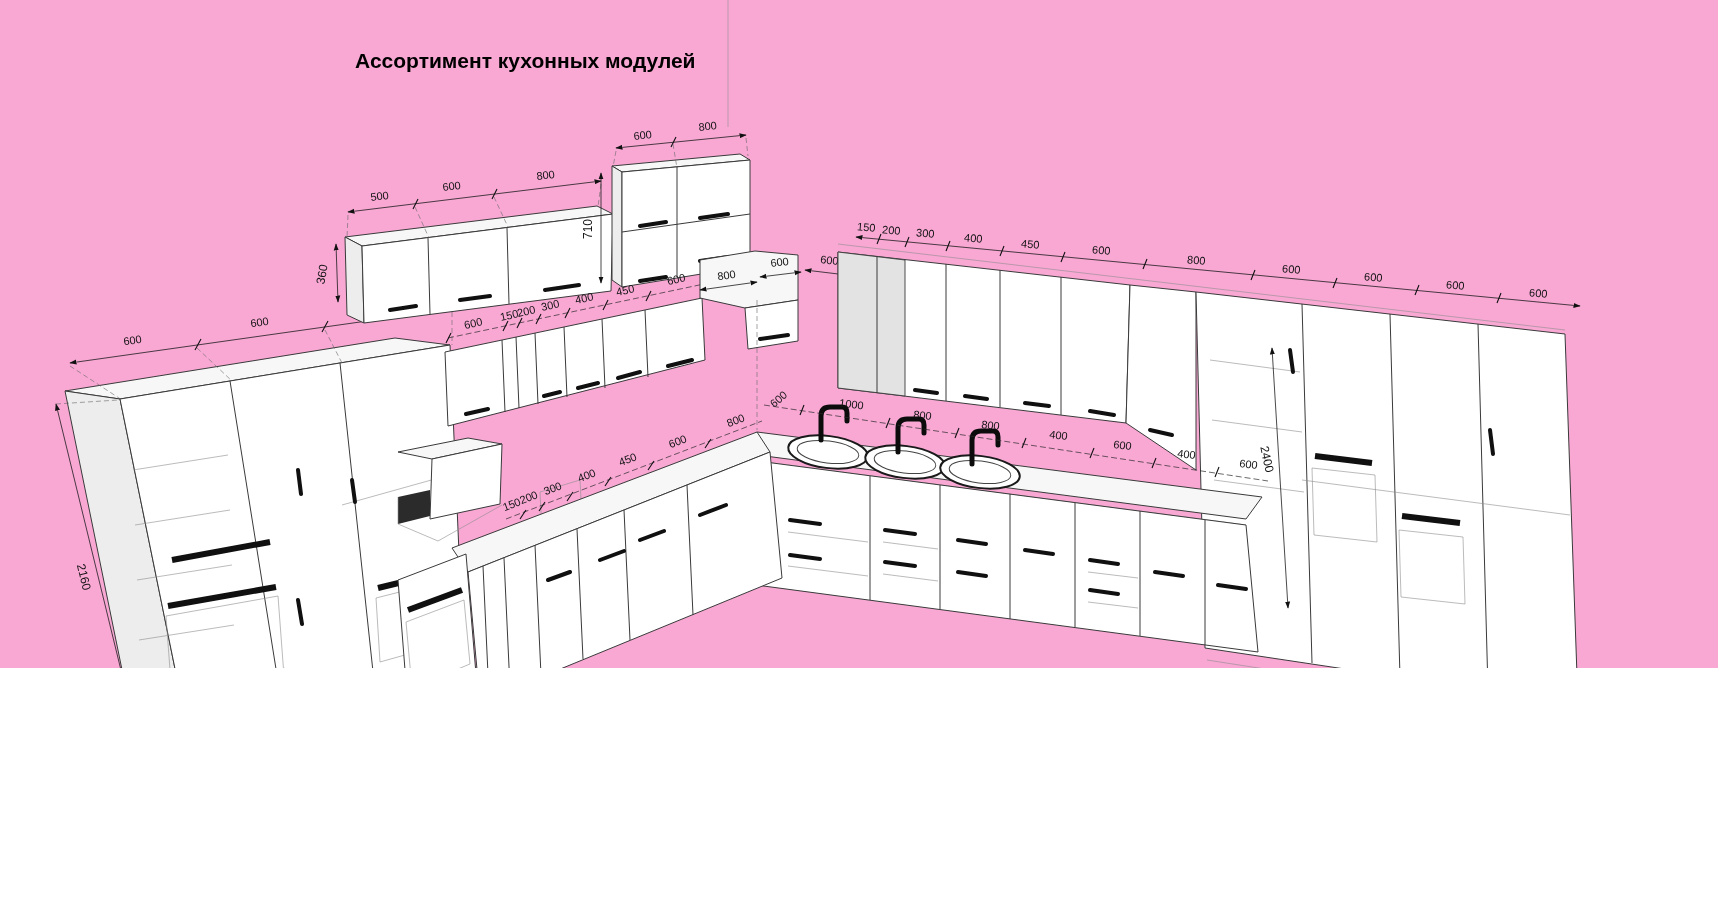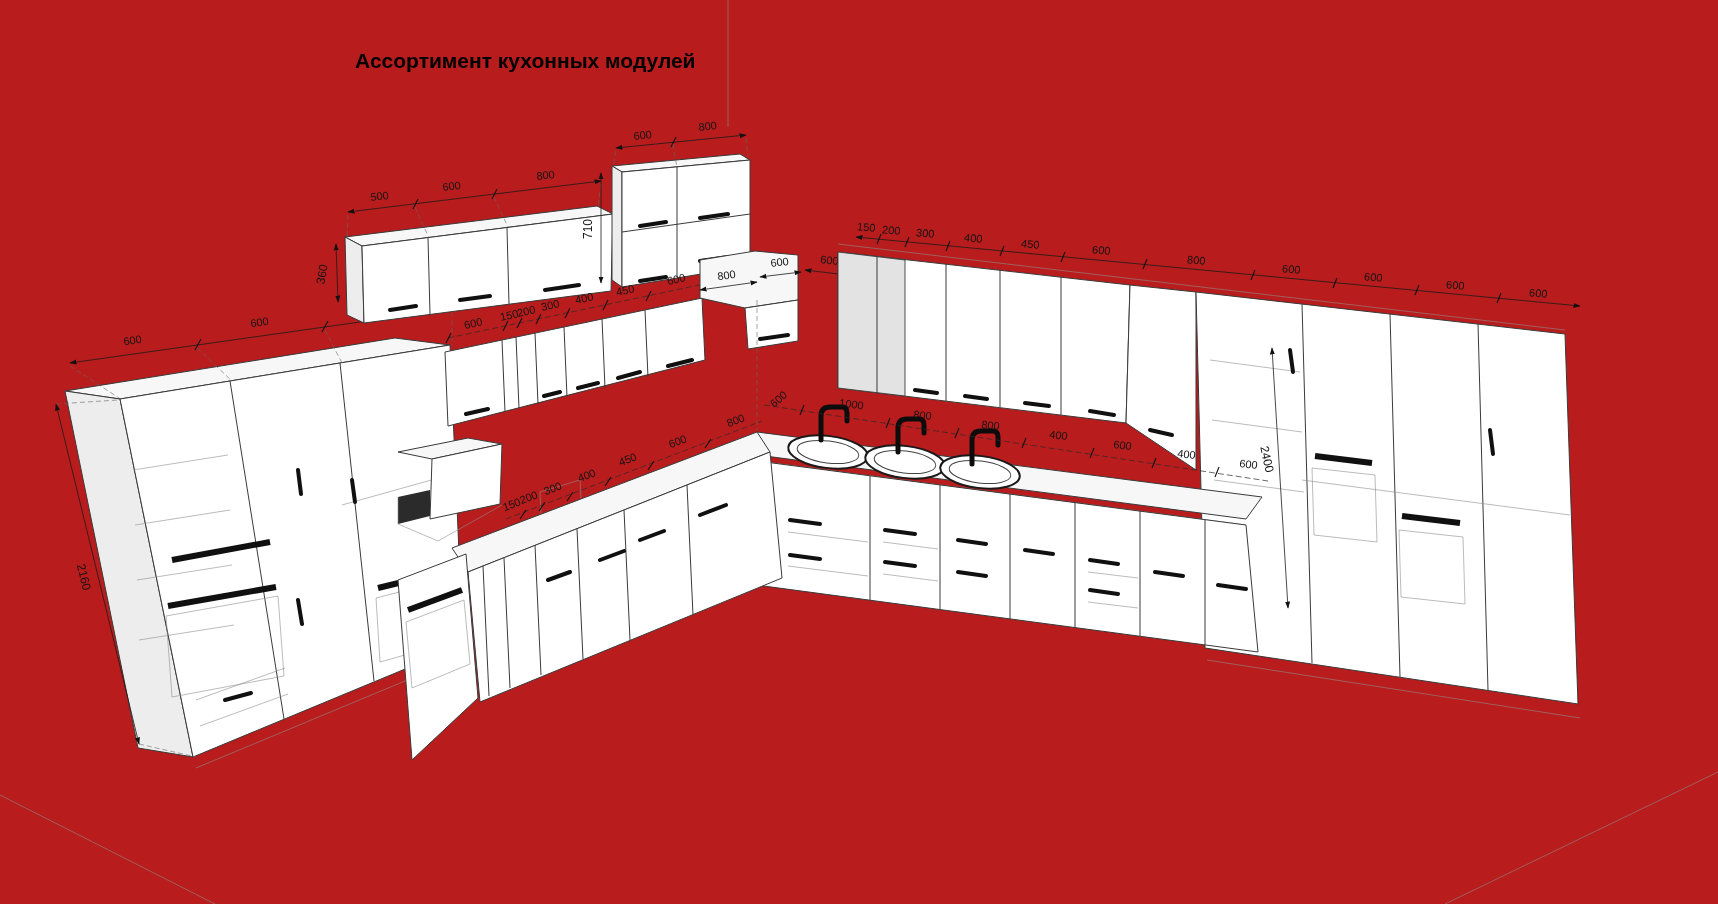--- a/index.html
+++ b/index.html
@@ -1,16 +1,16 @@
 <!DOCTYPE html>
 <html><head>
 <meta charset="utf-8">
 <style>
   html,body{margin:0;padding:0;background:#fff;}
-  .stage{position:relative;width:1718px;height:904px;background:#b91c1c;overflow:hidden;
+  .stage{position:relative;width:1718px;height:668px;background:#f9a8d4;overflow:hidden;
          font-family:"Liberation Sans",sans-serif;text-align:center;}
   svg{position:absolute;left:0;top:0;}
   .face{fill:#ffffff;stroke:#3a3a3a;stroke-width:1;}
   .facetop{fill:#f7f7f7;stroke:#3a3a3a;stroke-width:1;}
   .faceside{fill:#ededed;stroke:#3a3a3a;stroke-width:1;}
   .shade{fill:#e3e3e3;stroke:#3a3a3a;stroke-width:.9;}
   .ln{fill:none;stroke:#3a3a3a;stroke-width:1;}
   .thin{fill:none;stroke:#8d8d8d;stroke-width:.6;}
   .dim{fill:none;stroke:#1c1c1c;stroke-width:.8;}
   .dimd{fill:none;stroke:#2a2a2a;stroke-width:.7;stroke-dasharray:6 3;}

